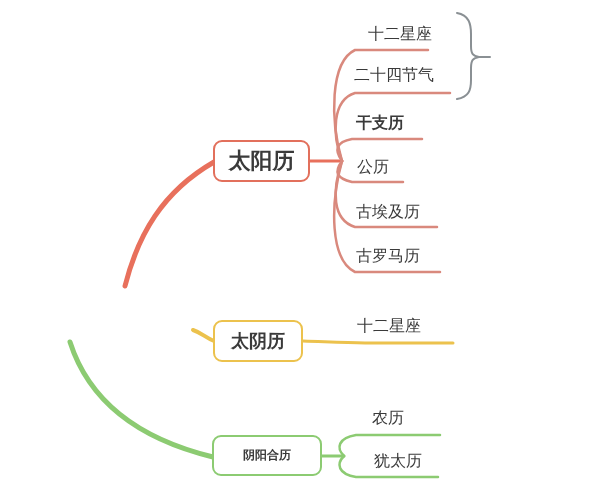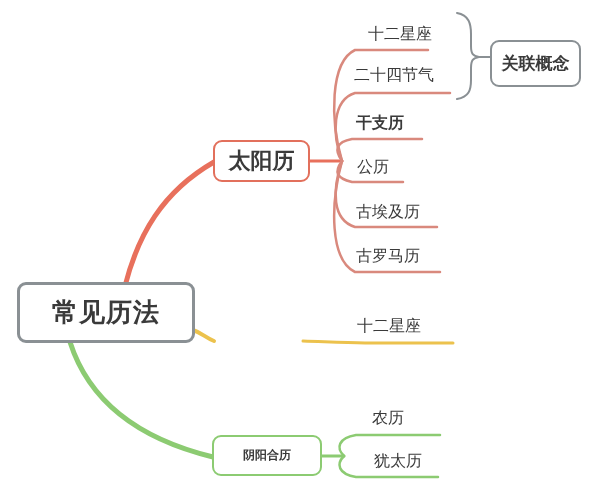--- a/index.html
+++ b/index.html
@@ -53,36 +53,33 @@
     <path d="M 303,341 C 330,342 345,343 365,343 L 453,343" stroke-width="3" stroke-linecap="round" stroke="#ecc24d"></path>
 
     <path d="M 322,456 H 344" stroke-width="3" stroke-linecap="round" stroke="#8ccb72"></path>
     <path d="M 344,456 C 336,448 338,438 356,435 L 440,435" stroke-width="2.5" stroke-linecap="round" stroke="#8ccb72"></path>
     <path d="M 344,456 C 336,464 338,474 356,477 L 438,477" stroke-width="2.5" stroke-linecap="round" stroke="#8ccb72"></path>
 
     <path d="M 457,13 C 469,15 471,24 471,34 L 471,46 C 471,54 473,56 479,57 C 473,58 471,60 471,68 L 471,80 C 471,90 469,97 457,99" stroke-width="2" stroke-linecap="round" stroke="#8a9094"></path>
     <path d="M 479,57 H 490" stroke-width="2" stroke-linecap="round" stroke="#8a9094"></path>
   </svg>
 
-  <div class="node root">
-    <span>常见历法</span>
-  </div>
 
   <div class="node solar">
     <span>太阳历</span>
   </div>
 
+  <div class="node lunar">
+    <span>太阴历</span>
+  </div>
 
   <div class="node lunisolar">
     <span>阴阳合历</span>
   </div>
 
-  <div class="node related">
-    <span>关联概念</span>
-  </div>
 
   <div class="leaf l-zodiac">十二星座</div>
   <div class="leaf l-terms">二十四节气</div>
   <div class="leaf l-ganzhi">干支历</div>
   <div class="leaf l-gregorian">公历</div>
   <div class="leaf l-egypt">古埃及历</div>
   <div class="leaf l-roman">古罗马历</div>
 
   <div class="leaf l-islamic">十二星座</div>
 

